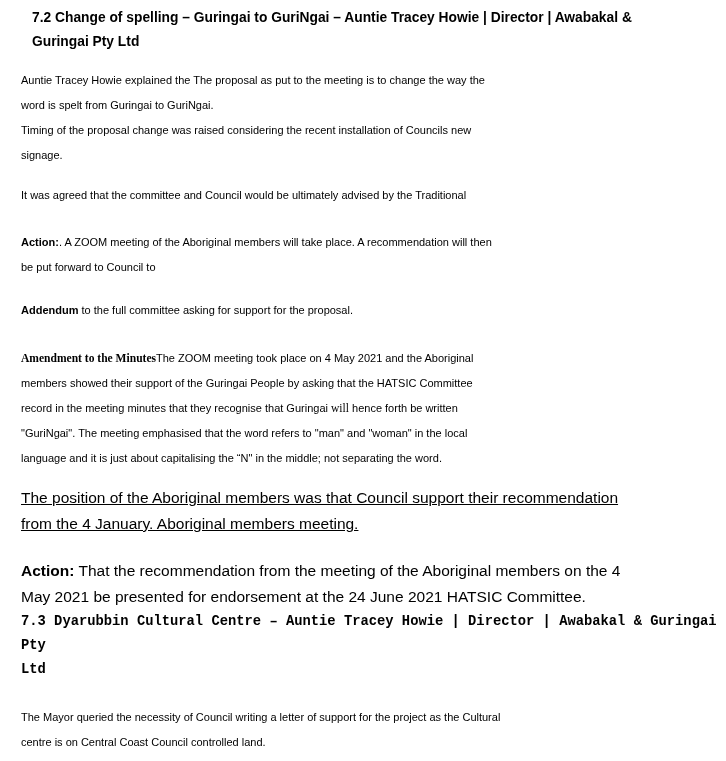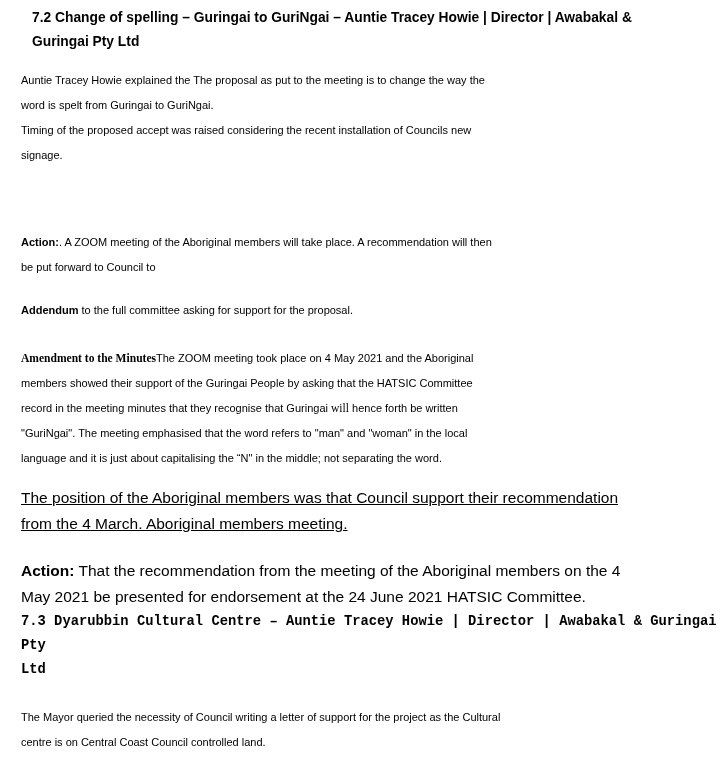--- a/index.html
+++ b/index.html
@@ -40,22 +40,22 @@
   .serif {
     font-family: "Liberation Serif", serif;
     font-size: 1.05em;
   }
 </style>
 </head>
 <body>
 
 <div class="page" style="background: rgb(255, 255, 255); color: rgb(0, 0, 0);">
     <p class="heading" style="margin-bottom: 14px; margin-left: 11px;"><span class="bold">7.2 Change of spelling – Guringai to GuriNgai – Auntie Tracey Howie | Director | Awabakal &amp;</span><br><span class="bold">Guringai Pty Ltd</span></p>
-    <p class="body" style="margin-bottom: 15px;"><span>Auntie Tracey Howie explained the The proposal as put to the meeting is to change the way the</span><br><span>word is spelt from Guringai to GuriNgai.</span><br><span>Timing of the proposed accept was raised considering the recent installation of Councils new</span><br><span>signage.</span></p>
-    <p class="body" style="margin-bottom: 22px;"><br></p>
+    <p class="body" style="margin-bottom: 15px;"><span>Auntie Tracey Howie explained the The proposal as put to the meeting is to change the way the</span><br><span>word is spelt from Guringai to GuriNgai.</span><br><span>Timing of the proposal change was raised considering the recent installation of Councils new</span><br><span>signage.</span></p>
+    <p class="body" style="margin-bottom: 22px;"><span>It was agreed that the committee and Council would be ultimately advised by the Traditional</span><br></p>
     <p class="body" style="margin-bottom: 18px;"><span class="bold">Action:</span><span>. A ZOOM meeting of the Aboriginal members will take place. A recommendation will then</span><br><span>be put forward to Council to</span></p>
     <p class="body" style="margin-bottom: 23px;"><span class="bold">Addendum</span><span> to the full committee asking for support for the proposal.</span></p>
     <p class="body" style="margin-bottom: 14px;"><span class="bold serif">Amendment to the Minutes</span><span>The ZOOM meeting took place on 4 May 2021 and the Aboriginal</span><br><span>members showed their support of the Guringai People by asking that the HATSIC Committee</span><br><span>record in the meeting minutes that they recognise that Guringai </span><span class="serif">will</span><span> hence forth be written</span><br><span>"GuriNgai". The meeting emphasised that the word refers to "man" and "woman" in the local</span><br><span>language and it is just about capitalising the “N" in the middle; not separating the word.</span></p>
-    <p class="body-large" style="margin-bottom: 21px; text-decoration: underline;"><span>The position of the Aboriginal members was that Council support their recommendation</span><br><span>from the 4 March. Aboriginal members meeting.</span></p>
+    <p class="body-large" style="margin-bottom: 21px; text-decoration: underline;"><span>The position of the Aboriginal members was that Council support their recommendation</span><br><span>from the 4 January. Aboriginal members meeting.</span></p>
     <p class="body-large" style="margin-bottom: 0px;"><span class="bold">Action:</span><span> That the recommendation from the meeting of the Aboriginal members on the 4</span><br><span>May 2021 be presented for endorsement at the 24 June 2021 HATSIC Committee.</span></p>
     <p class="heading" style="margin-bottom: 23px; font-family: Liberation Mono, monospace;"><span class="bold">7.3 Dyarubbin Cultural Centre – Auntie Tracey Howie | Director | Awabakal &amp; Guringai Pty</span><br><span class="bold">Ltd</span></p>
     <p class="body" style="margin-bottom: 0px;"><span>The Mayor queried the necessity of Council writing a letter of support for the project as the Cultural</span><br><span>centre is on Central Coast Council controlled land.</span></p>
   </div>
 
 </body></html>

